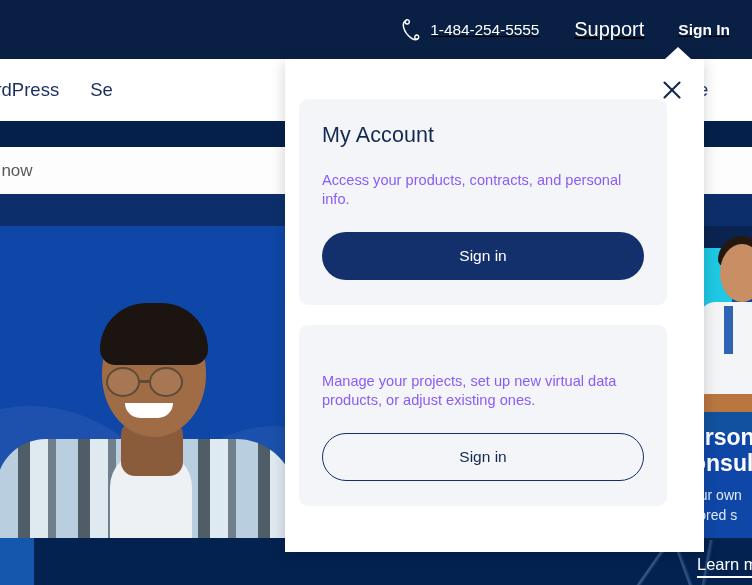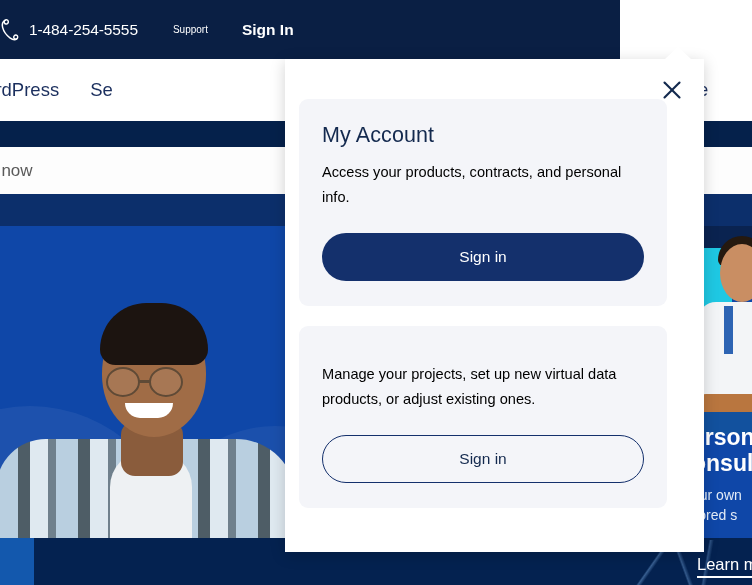--- a/index.html
+++ b/index.html
@@ -19,44 +19,45 @@
     background: #ffffff;
   }
 
   
   .bg-layer { position: absolute; inset: 0; }
 
   
   .utility-bar {
     position: absolute;
     top: 0; left: 0;
-    width: 620px; height: 59px;
+    width: 752px; height: 59px;
     background: #0a1f44;
     display: flex;
     align-items: center;
-    justify-content: flex-start;
+    justify-content: flex-end;
     padding-right: 22px;
     gap: 0px;
+    text-decoration: underline;
   }
   .util-phone {
     display: flex;
     align-items: center;
     gap: 9px;
     margin-right: 35px;
   }
   .phone-icon { width: 20px; height: 24px; display: block; }
   .util-text {
     color: #ffffff;
     font-size: 15.5px;
     letter-spacing: -0.1px;
     white-space: nowrap;
   }
   .util-link {
     color: #ffffff;
-    font-size: 10px;
+    font-size: 20px;
     margin-right: 34px;
     white-space: nowrap;
   }
   .util-link-active {
     color: #ffffff;
     font-size: 15.5px;
     font-weight: bold;
     white-space: nowrap;
   }
 
@@ -355,24 +356,24 @@
   }
   .acct-card + .acct-card { margin-top: 20px; }
 
   .card-title {
     color: #13294e;
     font-size: 21.5px;
     font-weight: normal;
     letter-spacing: 0.1px;
   }
   .card-desc {
-    color: #000000;
+    color: #8b5cf6;
     font-size: 14.6px;
-    line-height: 25px;
-    margin-top: 12px;
+    line-height: 19px;
+    margin-top: 23px;
     max-width: 310px;
   }
   .btn {
     display: flex;
     align-items: center;
     justify-content: center;
     height: 48px;
     border-radius: 26px;
     margin-top: 23px;
     font-size: 15.5px;

